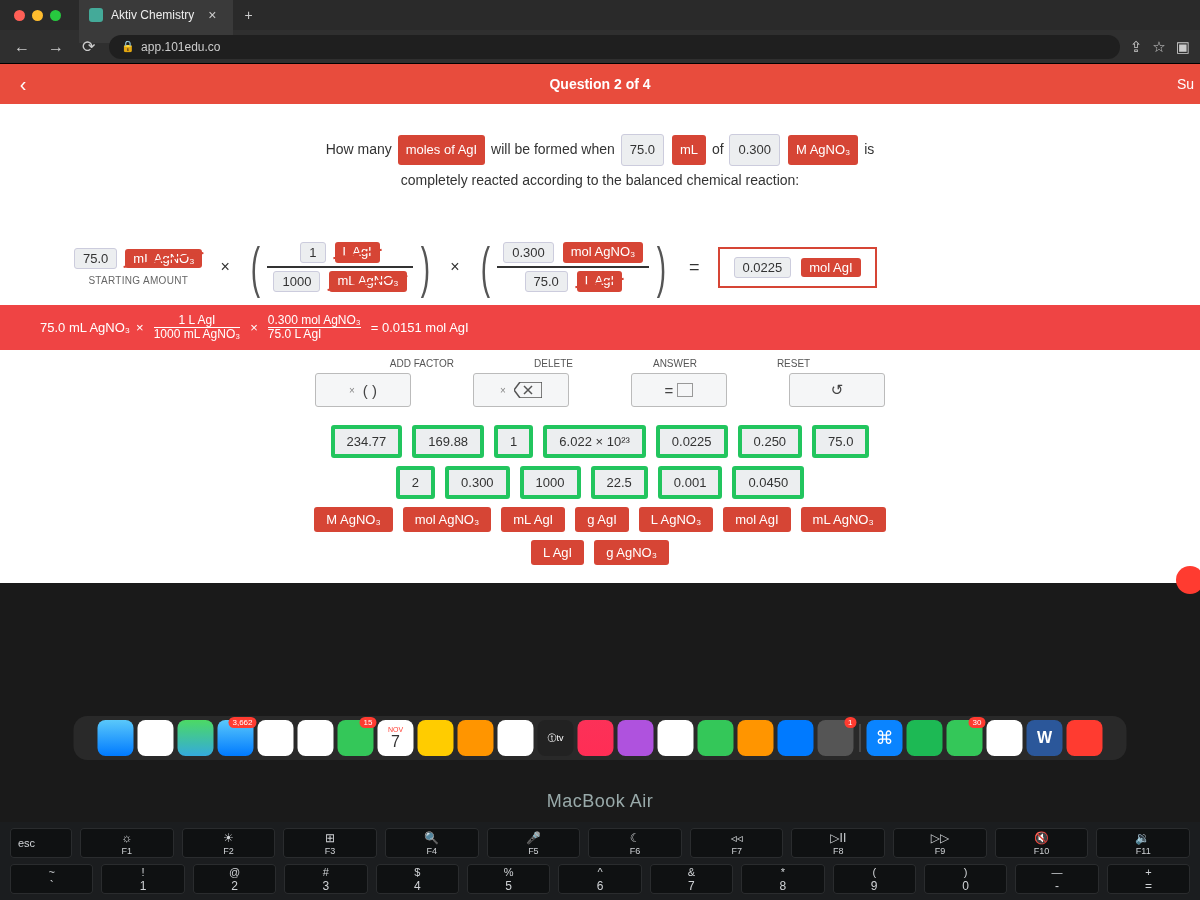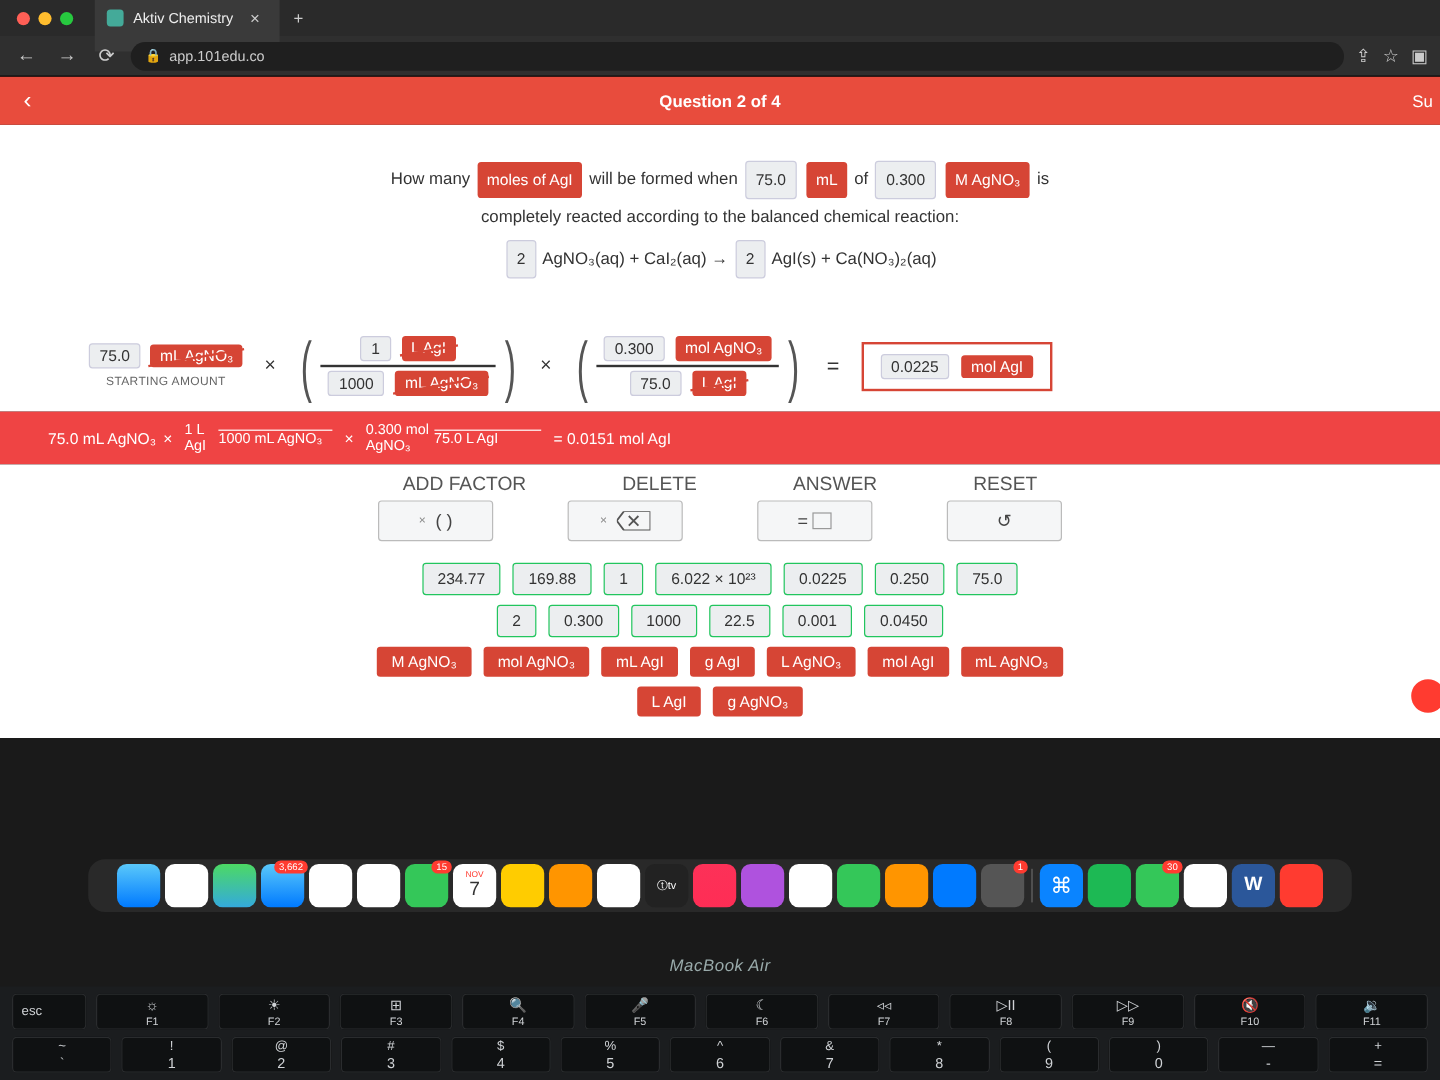--- a/index.html
+++ b/index.html
@@ -47,43 +47,43 @@
   .frac { display: flex; flex-direction: column; align-items: center; }
   .frac-row { display: flex; gap: 5px; padding: 3px 4px; }
   .frac-line { width: 100%; height: 2px; background: #333; }
   .times { font-size: 16px; padding: 0 2px; }
   .eq { font-size: 18px; padding: 0 4px; }
 
   .answer-box { border: 2px solid #d64535; padding: 8px 12px; display: flex; gap: 6px; align-items: center; }
 
   
   .calc-strip { background: #ef4444; color: #fff; font-size: 13px; padding: 9px 40px; display: flex; align-items: center; gap: 6px; }
-  .mini-frac { display: inline-flex; align-items: center; font-size: 12px; line-height: 1.1; margin: 0 4px; }
+  .mini-frac { display: inline-flex; flex-direction: column; align-items: center; font-size: 12px; line-height: 1.1; margin: 0 4px; }
   .mini-frac .l { border-top: 1px solid #fff; width: 100%; }
 
   
   .tool-panel { background: #fff; padding: 8px 60px 18px; }
-  .tool-hdr-row { display: flex; justify-content: center; gap: 80px; font-size: 16px; color: #555; margin-bottom: 4px; }
+  .tool-hdr-row { display: flex; justify-content: center; gap: 80px; font-size: 10px; color: #555; margin-bottom: 4px; }
   .tool-btn-row { display: flex; justify-content: center; gap: 62px; margin-bottom: 18px; }
   .tool-btn { width: 96px; height: 34px; border: 1px solid #bbb; border-radius: 3px; background: #f5f6f7; display: flex; align-items: center; justify-content: center; font-size: 15px; color: #444; cursor: pointer; gap: 4px; }
   .tool-btn .sml { font-size: 10px; color: #888; margin-right: 4px; }
   .tool-btn .box { width: 16px; height: 14px; border: 1px solid #999; }
   .factor-rows { display: flex; flex-direction: column; gap: 8px; align-items: center; }
   .factor-row { display: flex; gap: 10px; flex-wrap: wrap; justify-content: center; }
   .fchip { padding: 5px 12px; border-radius: 3px; font-size: 13px; cursor: pointer; }
-  .fchip-g { background: #eceef0; border: 1px solid #22c55e; color: #333; }
+  .fchip-g { background: #eceef0; border: 4px solid #22c55e; color: #333; }
   .fchip-r { background: #d64535; color: #fff; }
 
   
   .dock { position: absolute; bottom: 140px; left: 50%; transform: translateX(-50%); display: flex; gap: 4px; background: rgba(60,60,60,0.45); padding: 4px 24px; border-radius: 14px; }
   .dock-icon { width: 36px; height: 36px; border-radius: 8px; position: relative; }
   .dock-badge { position: absolute; top: -3px; right: -3px; background: #ff3b30; color: #fff; font-size: 8px; border-radius: 8px; padding: 1px 4px; }
 
   
-  .mba { position: absolute; bottom: 88px; width: 100%; text-align: center; color: #9aa; font-size: 14px; font-weight: 300; letter-spacing: 0.5px; font-style: italic; }
+  .mba { position: absolute; bottom: 88px; width: 100%; text-align: center; color: #9aa; font-size: 18px; font-weight: 300; letter-spacing: 0.5px; }
 
   
   .keyboard { position: absolute; bottom: 0; left: 0; right: 0; height: 78px; background: #1b1d1f; display: flex; flex-direction: column; gap: 6px; padding: 6px 10px 0; }
   .krow { display: flex; gap: 8px; }
   .key { background: #0f1112; border-radius: 4px; color: #d0d3d6; display: flex; flex-direction: column; align-items: center; justify-content: center; font-size: 10px; height: 30px; box-shadow: inset 0 0 0 1px #2a2c2e; }
   .key.fn { flex: 1; font-size: 9px; gap: 1px; }
   .key.fn .sym { font-size: 12px; }
   .key.num { flex: 1; font-size: 12px; gap: 1px; }
   .key.num .top { font-size: 11px; }
   .key.esc { width: 62px; font-size: 11px; align-items: flex-start; padding-left: 8px; }
@@ -134,26 +134,20 @@
     <span>How many </span>
     <span class="chip chip-red">moles of AgI</span>
     <span> will be formed when </span>
     <span class="chip chip-grey">75.0</span>
     <span class="chip chip-red">mL</span>
     <span> of </span>
     <span class="chip chip-grey">0.300</span>
     <span class="chip chip-red">M AgNO₃</span>
     <span> is</span>
     <div>completely reacted according to the balanced chemical reaction:</div>
-    <div class="eq-line">
-      <span class="chip chip-grey">2</span>
-      <span>AgNO₃(aq) + CaI₂(aq) →</span>
-      <span class="chip chip-grey">2</span>
-      <span>AgI(s) + Ca(NO₃)₂(aq)</span>
-    </div>
   </div>
 
   <div class="work-row">
     <div class="start-block">
       <div class="start-chips">
         <span class="chip chip-grey">75.0</span>
         <span class="chip chip-red strike">mL AgNO₃</span>
       </div>
       <div class="start-label">STARTING AMOUNT</div>
     </div>

